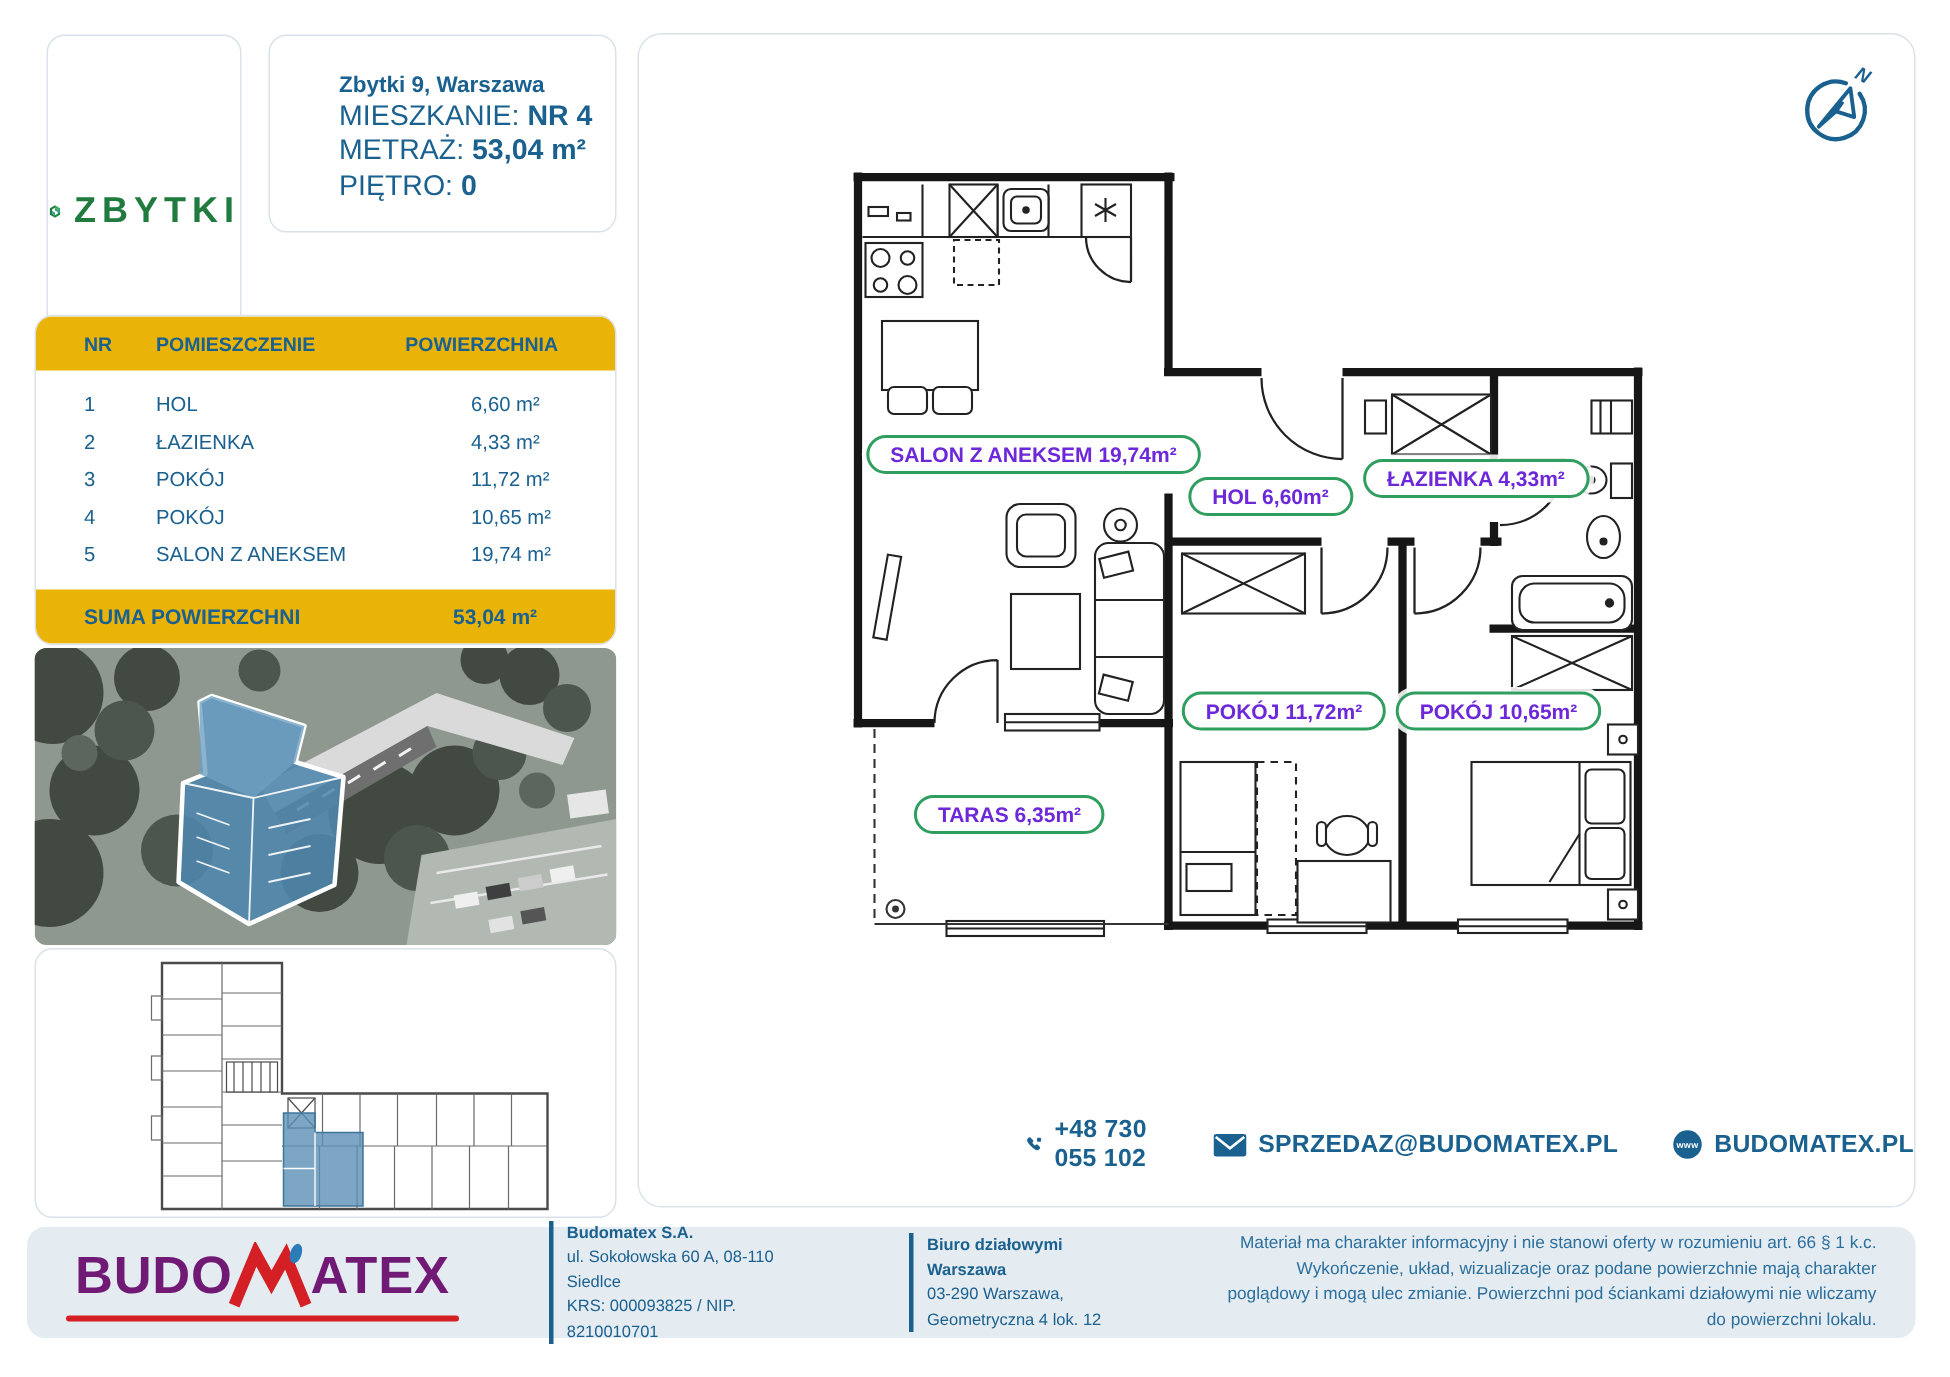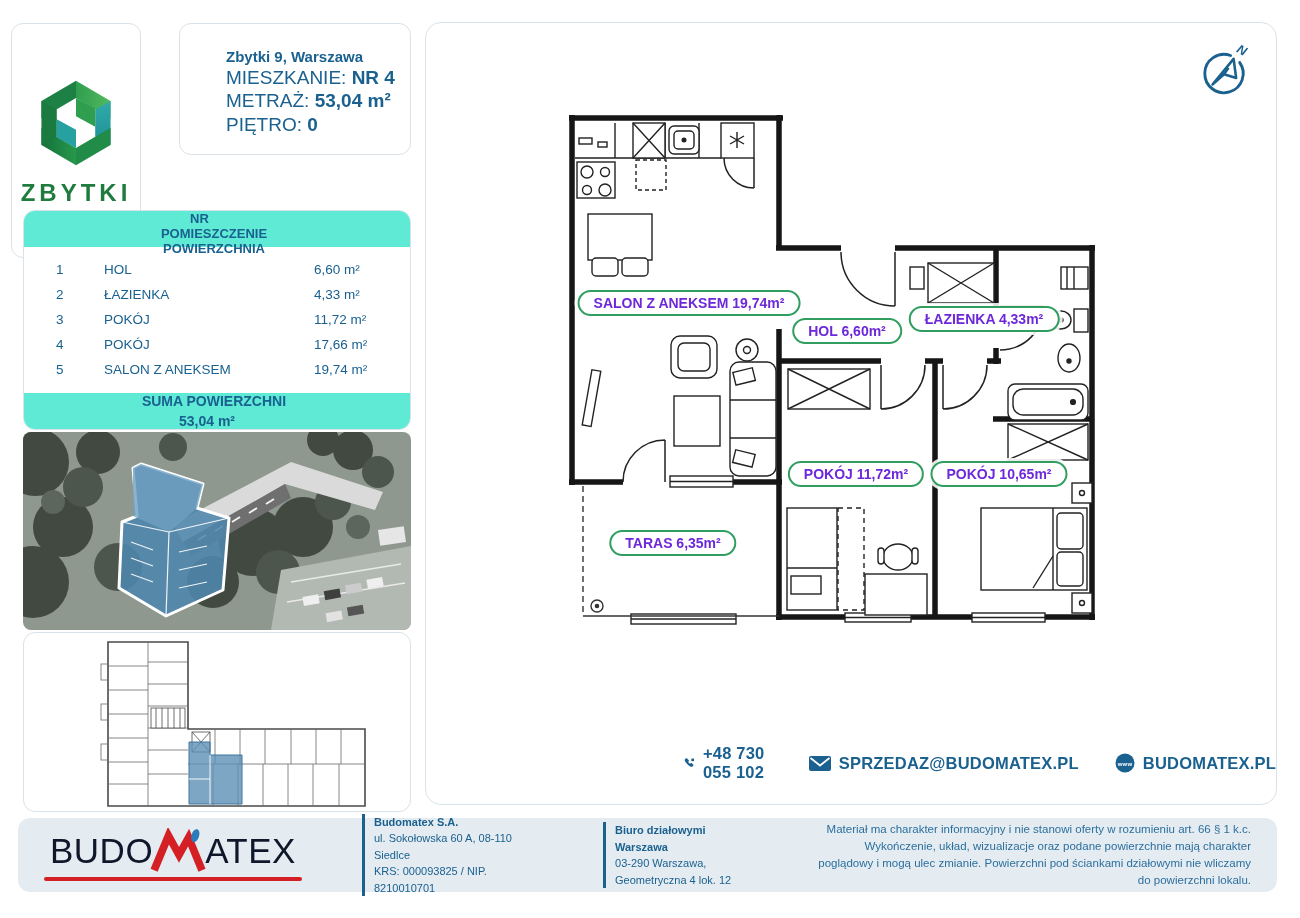--- a/index.html
+++ b/index.html
@@ -1,30 +1,30 @@
 <!DOCTYPE html>
 <html><head>
 <meta charset="utf-8">
 <style>
   * { margin:0; padding:0; box-sizing:border-box; }
   body { background:#fff; font-family:"Liberation Sans", sans-serif; }
   .page { position:relative; width:1300px; height:918px; background:#fff; overflow:hidden; }
   .card { position:absolute; background:#fff; border:1.5px solid #d9e2e9; border-radius:12px; }
 
   
-  .logo-box { left:11px; top:23px; width:130px; height:235px; display:flex; flex-direction:column; align-items:center; justify-content:center; gap:8px; }
+  .logo-box { left:31px; top:23px; width:130px; height:235px; display:flex; flex-direction:row; align-items:center; justify-content:center; gap:8px; }
   .brand-text { color:#1f7c3e; font-size:24px; font-weight:800; letter-spacing:4px; }
 
   .info-box { left:179px; top:23px; width:232px; height:132px; padding:24px 10px 18px 46px; display:flex; flex-direction:column; justify-content:space-between; }
   .info-project { color:#1a6190; font-size:15px; font-weight:700; }
   .info-line { color:#1a6190; font-size:19px; font-weight:500; white-space:nowrap; }
   .info-line b { font-weight:800; }
 
   .table-box { left:23px; top:210px; width:388px; height:220px; overflow:hidden; display:flex; flex-direction:column; }
-  .tbl-head, .tbl-sum { background:#5eead4; display:flex; align-items:center; height:36px; padding:0 38px 0 32px; color:#1a6190; font-weight:700;flex-direction:column; }
+  .tbl-head, .tbl-sum { background:#eab308; display:flex; align-items:center; height:36px; padding:0 38px 0 32px; color:#1a6190; font-weight:700; }
   .tbl-head { font-size:13px; }
   .tbl-sum { margin-top:auto; font-size:14px; }
   .tbl-body { padding:10px 0 0 0; }
   .tbl-row { display:flex; align-items:center; height:25px; padding:0 26px 0 32px; color:#1a6190; font-size:13.5px; }
   .c-nr { width:48px; } .c-name { flex:1; } .c-area { text-align:left; min-width:70px; }
 
   .photo-box { position:absolute; left:23px; top:432px; width:388px; height:198px; border-radius:8px; overflow:hidden; }
   .miniplan-box { left:23px; top:632px; width:388px; height:180px; display:flex; align-items:center; justify-content:center; }
 
   
@@ -36,21 +36,21 @@
           border-radius:22px; padding:3px 14px; font-size:14px; font-weight:700; white-space:nowrap;
           box-shadow:0 0 0 3px rgba(255,255,255,0.88); }
 
   .contact-row { position:absolute; left:258px; bottom:22px; display:flex; align-items:center; gap:36px; }
   .contact-item { display:flex; align-items:center; gap:8px; color:#1a6190; font-size:16.5px; font-weight:700; letter-spacing:0.2px; }
 
   
   .footer { position:absolute; left:18px; top:818px; width:1259px; height:74px; background:#e5ecf1; border-radius:12px;
             display:flex; align-items:center; padding:0 26px; }
   .bm-logo { position:relative; display:flex; align-items:center; padding:0 6px 9px 6px; margin-right:60px; }
-  .bm-txt { color:#0f172a; font-size:35px; font-weight:400; letter-spacing:0.5px; line-height:1; }
+  .bm-txt { color:#701a75; font-size:35px; font-weight:700; letter-spacing:0.5px; line-height:1; }
   .bm-underline { position:absolute; left:0; right:0; bottom:2px; height:4px; background:#d42025; border-radius:2px; }
   .f-col { border-left:3px solid #1a6190; padding-left:9px; margin-right:55px; color:#1a6190; font-size:11px; line-height:1.5; }
   .f-col .f-name { font-weight:700; }
   .f-disclaimer { margin-left:auto; width:445px; color:#2b6f9e; font-size:11.5px; line-height:1.5; text-align:right; }
 
   svg text { font-family:"Liberation Sans", sans-serif; }
 </style>
 </head>
 <body>
 
@@ -118,21 +118,21 @@
         <span class="c-area">4,33 m²</span>
       </div>
       <div class="tbl-row">
         <span class="c-nr">3</span>
         <span class="c-name">POKÓJ</span>
         <span class="c-area">11,72 m²</span>
       </div>
       <div class="tbl-row">
         <span class="c-nr">4</span>
         <span class="c-name">POKÓJ</span>
-        <span class="c-area">17,66 m²</span>
+        <span class="c-area">10,65 m²</span>
       </div>
       <div class="tbl-row">
         <span class="c-nr">5</span>
         <span class="c-name">SALON Z ANEKSEM</span>
         <span class="c-area">19,74 m²</span>
       </div>
     </div>
     <div class="tbl-sum">
       <span class="c-name">SUMA POWIERZCHNI</span>
       <span class="c-area">53,04 m²</span>

